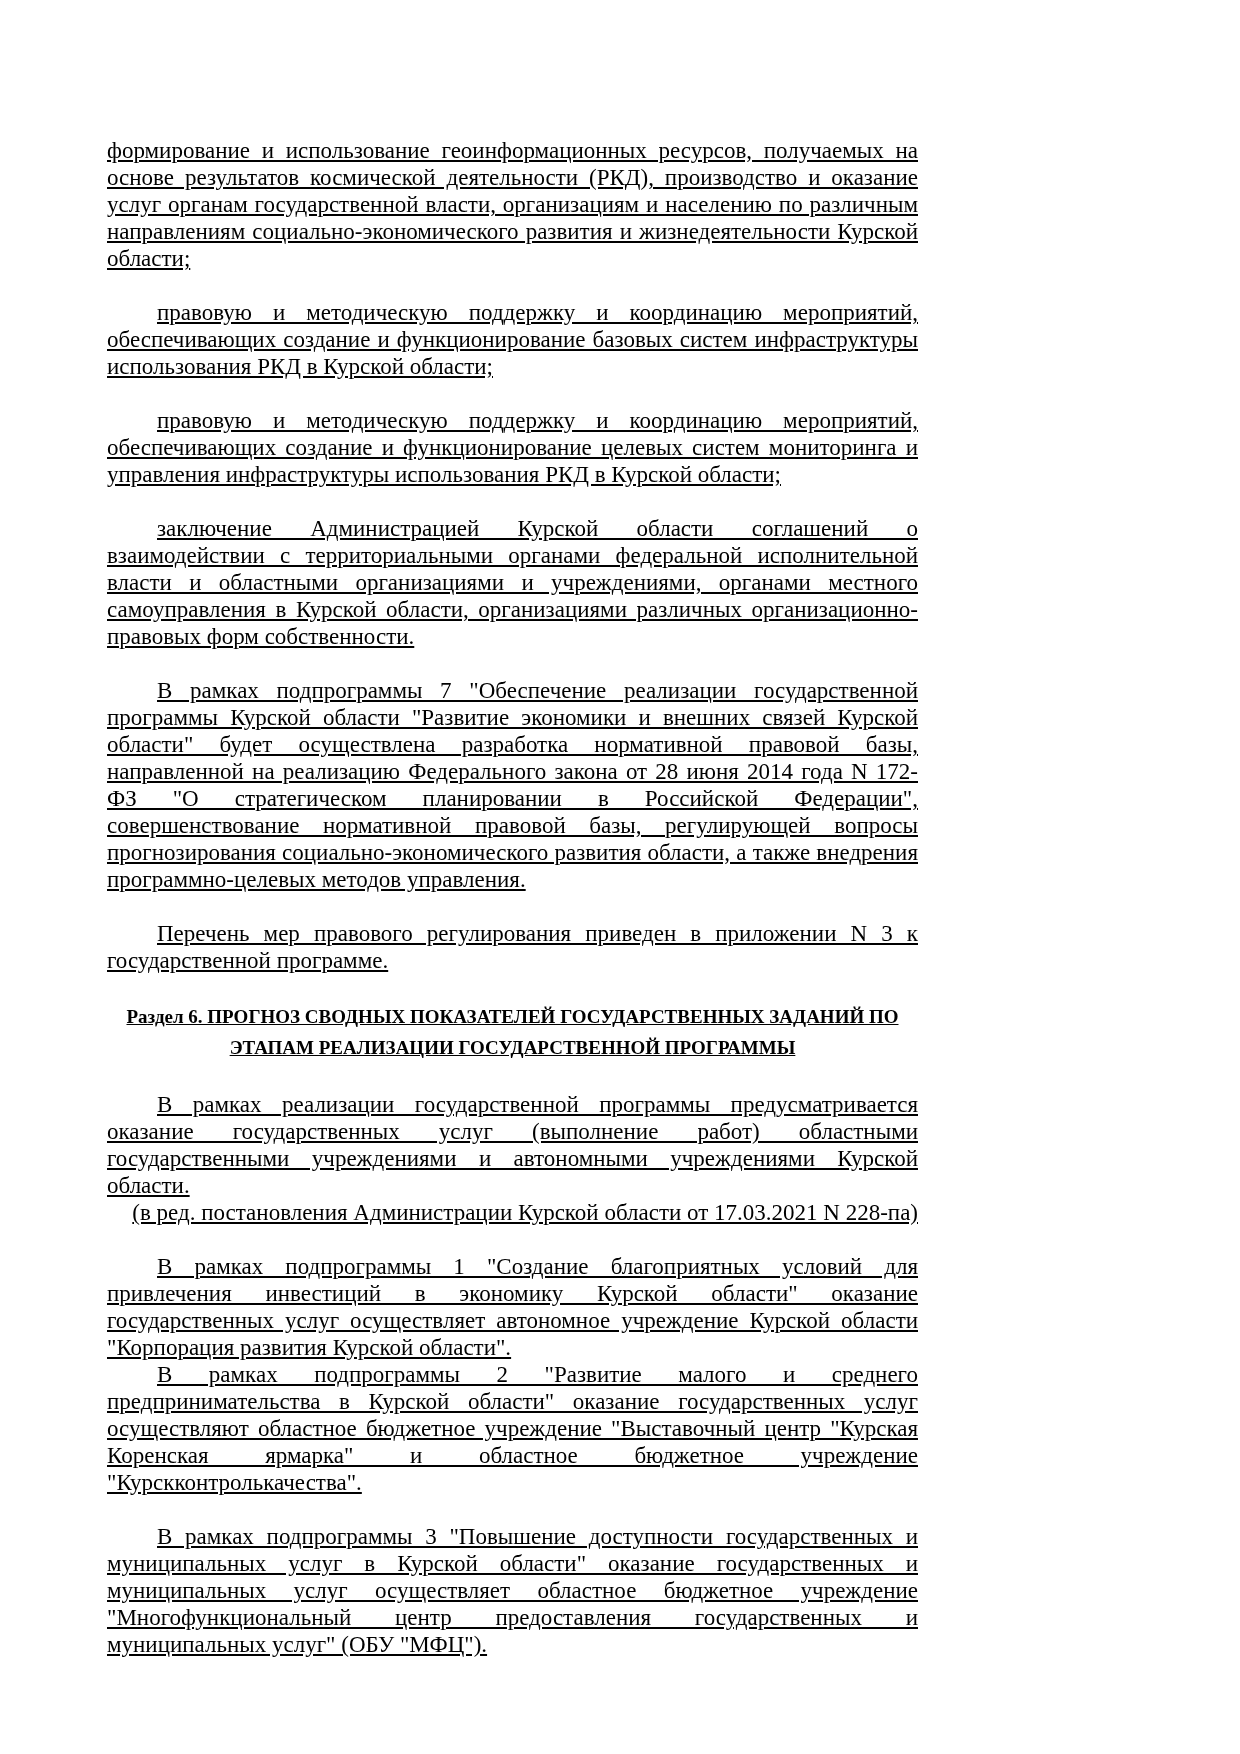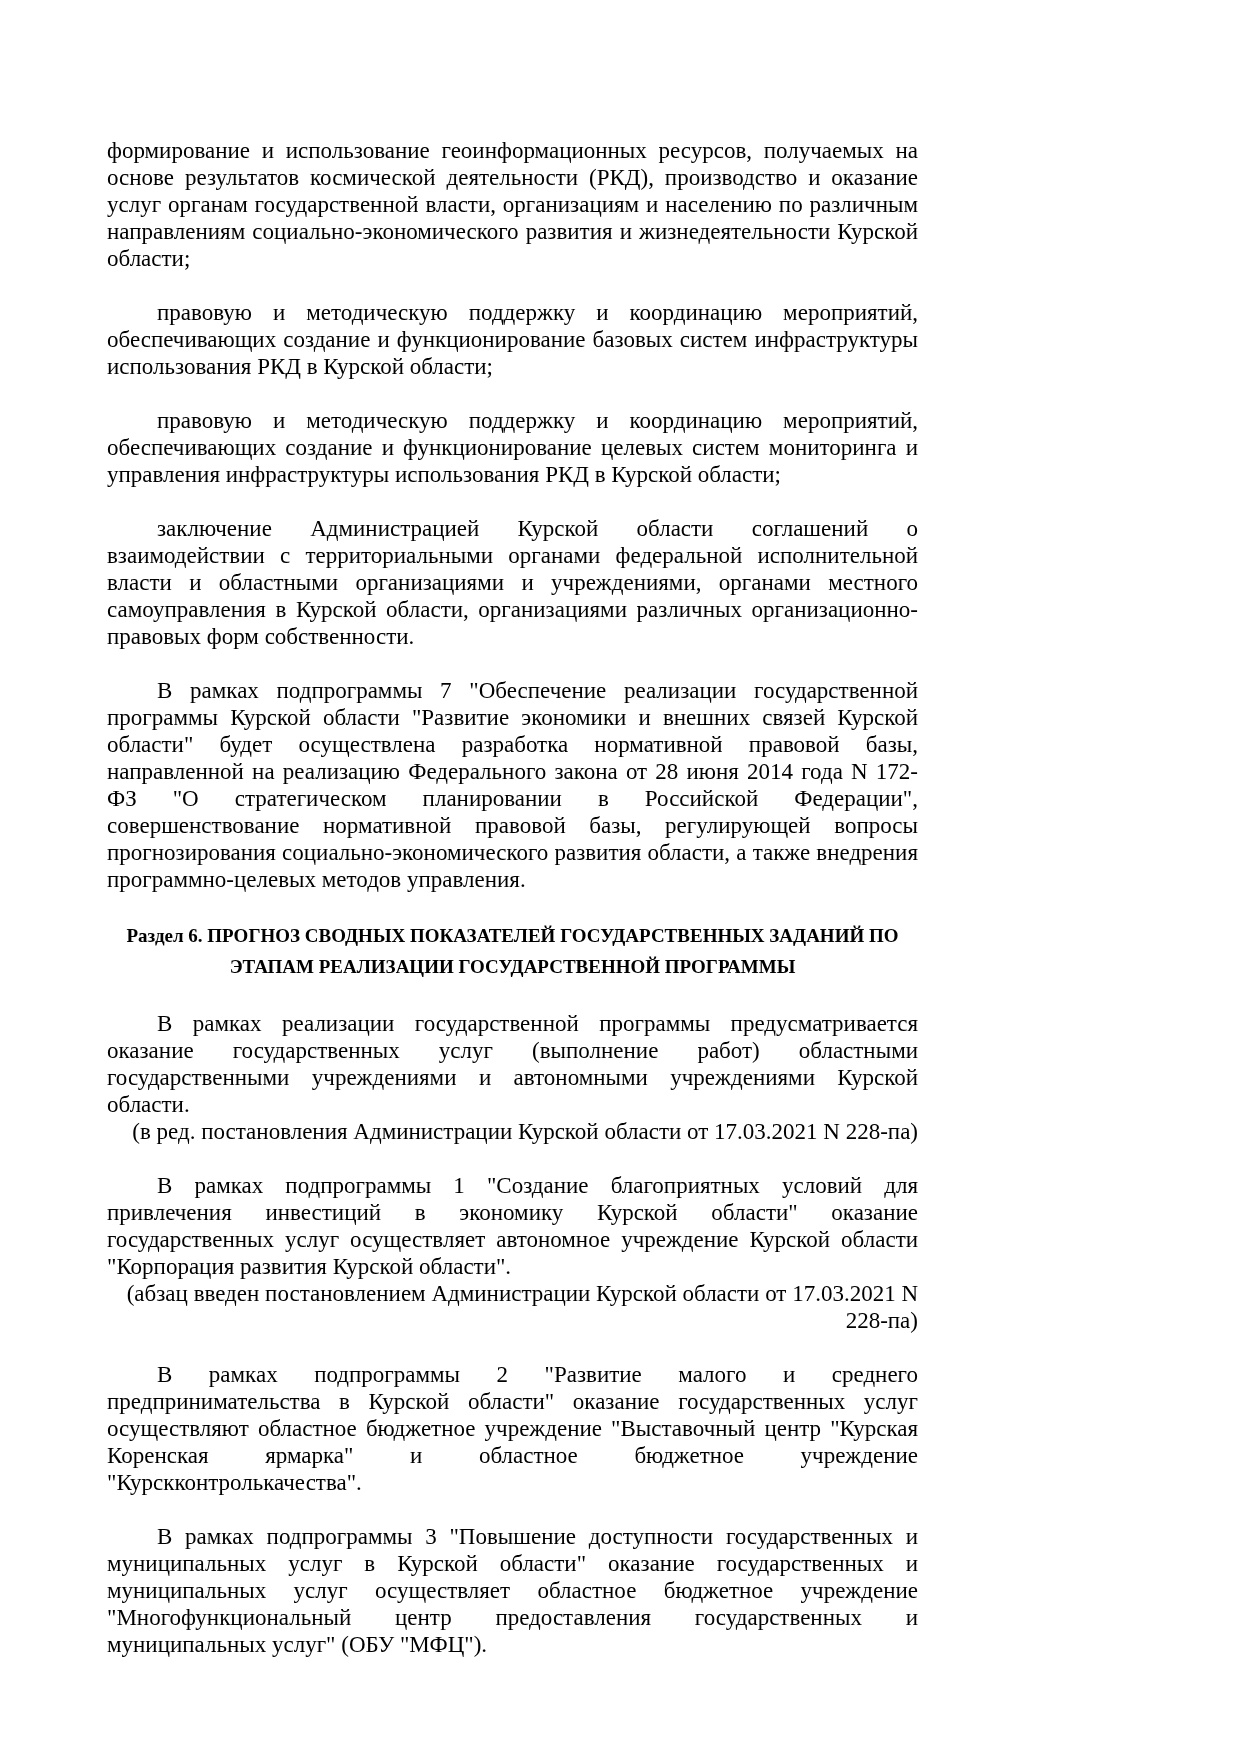--- a/index.html
+++ b/index.html
@@ -12,20 +12,21 @@
     min-height: 1754px;
     box-sizing: border-box;
     color: #000000;
     font-family: "Liberation Serif", "DejaVu Serif", serif;
   }
   main.page {
     box-sizing: border-box;
     width: 1020px;
     min-height: 1754px;
     padding: 137px 102px 60px 107px;
+    text-decoration: underline;
   }
   p.body, p.note {
     margin: 0 0 27px 0;
     font-size: 23px;
     line-height: 27px;
   }
   p.body {
     text-align: justify;
     text-align-last: left;
   }
@@ -49,21 +50,21 @@
 </head>
 <body>
 
 <main class="page">
   <div id="doc-body">
       <p class="body">формирование и использование геоинформационных ресурсов, получаемых на основе результатов космической деятельности (РКД), производство и оказание услуг органам государственной власти, организациям и населению по различным направлениям социально-экономического развития и жизнедеятельности Курской области;</p>
       <p class="body indent">правовую и методическую поддержку и координацию мероприятий, обеспечивающих создание и функционирование базовых систем инфраструктуры использования РКД в Курской области;</p>
       <p class="body indent">правовую и методическую поддержку и координацию мероприятий, обеспечивающих создание и функционирование целевых систем мониторинга и управления инфраструктуры использования РКД в Курской области;</p>
       <p class="body indent">заключение Администрацией Курской области соглашений о взаимодействии с территориальными органами федеральной исполнительной власти и областными организациями и учреждениями, органами местного самоуправления в Курской области, организациями различных организационно-правовых форм собственности.</p>
       <p class="body indent">В рамках подпрограммы 7 "Обеспечение реализации государственной программы Курской области "Развитие экономики и внешних связей Курской области" будет осуществлена разработка нормативной правовой базы, направленной на реализацию Федерального закона от 28 июня 2014 года N 172-ФЗ "О стратегическом планировании в Российской Федерации", совершенствование нормативной правовой базы, регулирующей вопросы прогнозирования социально-экономического развития области, а также внедрения программно-целевых методов управления.</p>
+      <p class="body indent">Перечень мер правового регулирования приведен в приложении N 3 к государственной программе.</p>
       <h2 class="heading">Раздел 6. ПРОГНОЗ СВОДНЫХ ПОКАЗАТЕЛЕЙ ГОСУДАРСТВЕННЫХ ЗАДАНИЙ ПО ЭТАПАМ РЕАЛИЗАЦИИ ГОСУДАРСТВЕННОЙ ПРОГРАММЫ</h2>
       <p class="body indent tight">В рамках реализации государственной программы предусматривается оказание государственных услуг (выполнение работ) областными государственными учреждениями и автономными учреждениями Курской области.</p>
       <p class="note">(в ред. постановления Администрации Курской области от 17.03.2021 N 228-па)</p>
       <p class="body indent tight">В рамках подпрограммы 1 "Создание благоприятных условий для привлечения инвестиций в экономику Курской области" оказание государственных услуг осуществляет автономное учреждение Курской области "Корпорация развития Курской области".</p>
-      <p class="note">(абзац введен постановлением Администрации Курской области от 17.03.2021 N 228-па)</p>
       <p class="body indent">В рамках подпрограммы 2 "Развитие малого и среднего предпринимательства в Курской области" оказание государственных услуг осуществляют областное бюджетное учреждение "Выставочный центр "Курская Коренская ярмарка" и областное бюджетное учреждение "Курскконтролькачества".</p>
       <p class="body indent">В рамках подпрограммы 3 "Повышение доступности государственных и муниципальных услуг в Курской области" оказание государственных и муниципальных услуг осуществляет областное бюджетное учреждение "Многофункциональный центр предоставления государственных и муниципальных услуг" (ОБУ "МФЦ").</p>
     </div>
 </main>
 
 </body></html>

